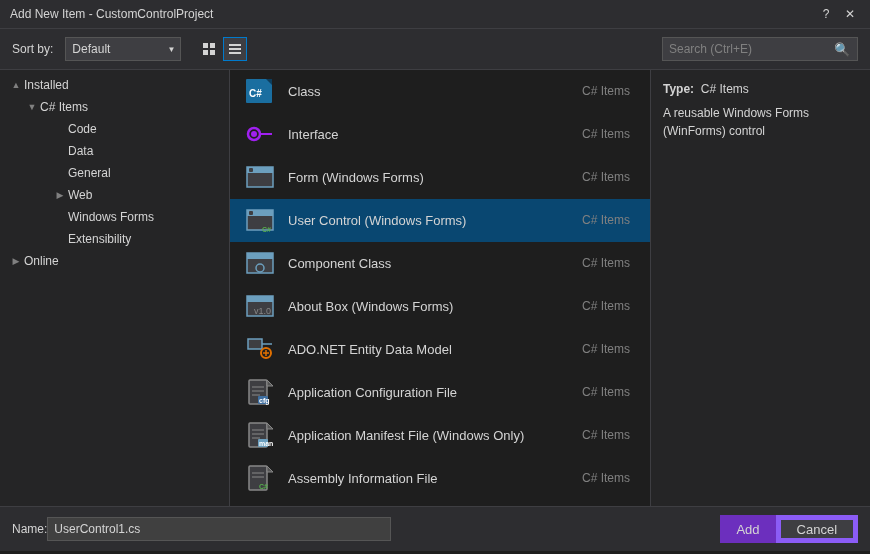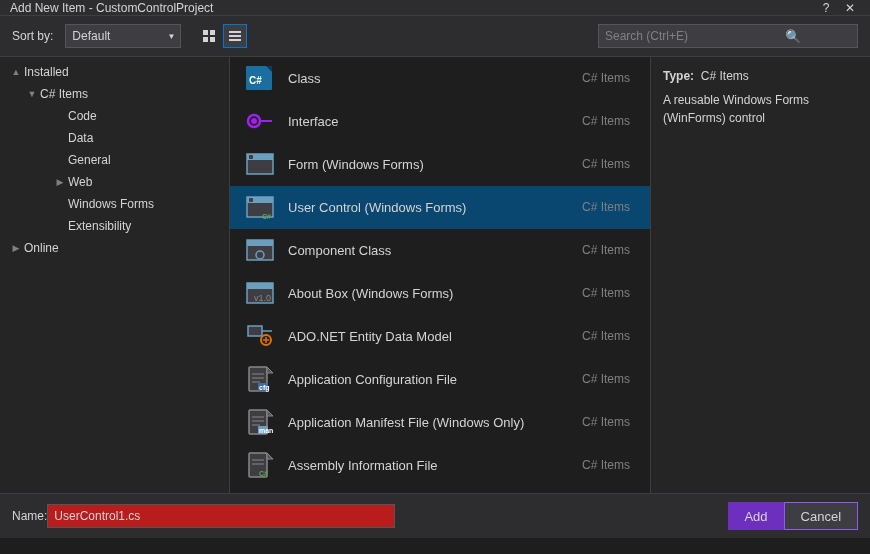--- a/index.html
+++ b/index.html
@@ -9,21 +9,21 @@
       background: #1e1e1e;
       font-family: 'Segoe UI', sans-serif;
       font-size: 13px;
       color: #d4d4d4;
       overflow: hidden;
     }
 
     
     .title-bar {
       background: #2d2d30;
-      height: 16px;
+      height: 29px;
       display: flex;
       align-items: center;
       justify-content: space-between;
       padding: 0 10px;
       border-bottom: 1px solid #3e3e42;
     }
     .title-bar-text {
       color: #d4d4d4;
       font-size: 12px;
     }
@@ -110,21 +110,21 @@
       background: #3e3e42;
     }
     .spacer { flex: 1; }
     .search-box {
       display: flex;
       align-items: center;
       background: #3e3e42;
       border: 1px solid #555;
       padding: 2px 6px;
       height: 24px;
-      width: 260px;
+      width: 196px;
     }
     .search-input {
       background: transparent;
       border: none;
       color: #d4d4d4;
       font-size: 12px;
       outline: none;
       width: 180px;
     }
     .search-input::placeholder { color: #808080; }
@@ -243,21 +243,21 @@
       display: flex;
       align-items: center;
     }
     .name-label {
       font-size: 12px;
       color: #d4d4d4;
       white-space: nowrap;
     }
     .name-input {
       flex: 1;
-      background: #b91c1c;
+      background: #404040;
       border: 1px solid #555;
       color: #d4d4d4;
       font-size: 12px;
       padding: 3px 6px;
       height: 24px;
       outline: none;
     }
     .btn-spacer { flex: 1; }
     .btn {
       height: 28px;
@@ -265,21 +265,21 @@
       font-size: 13px;
       cursor: pointer;
       border: none;
       color: #d4d4d4;
     }
     .btn-add {
       background: #6c2fbe;
     }
     .btn-cancel {
       background: #3e3e42;
-      border: 1px solid #8b5cf6;
+      border: 5px solid #8b5cf6;
     }
     .sidebar::-webkit-scrollbar { width: 6px; }
     .sidebar::-webkit-scrollbar-track { background: #252526; }
     .sidebar::-webkit-scrollbar-thumb { background: #555; }
   </style>
 </head>
 <body>
 
 <div class="title-bar">
   <span class="title-bar-text">Add New Item - CustomControlProject</span>

